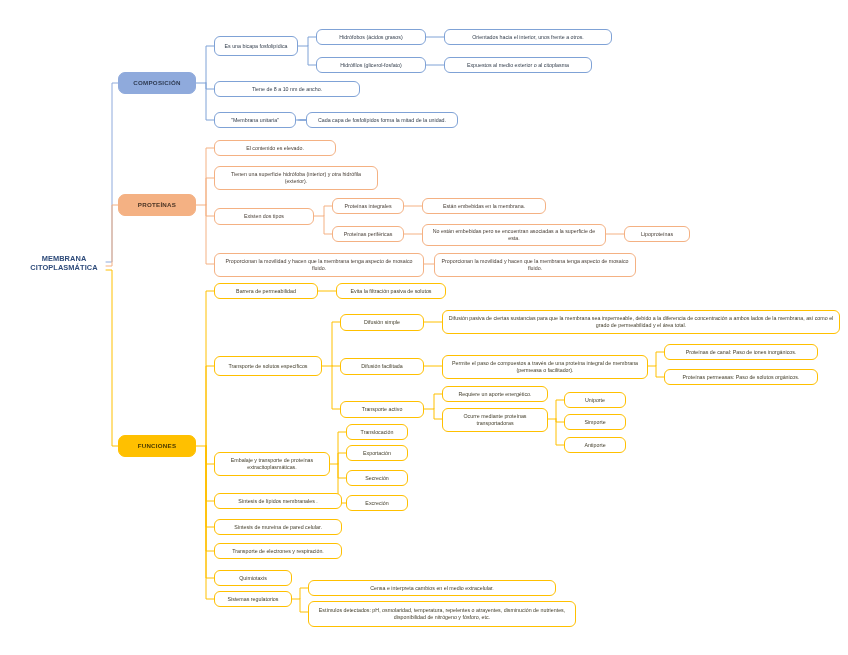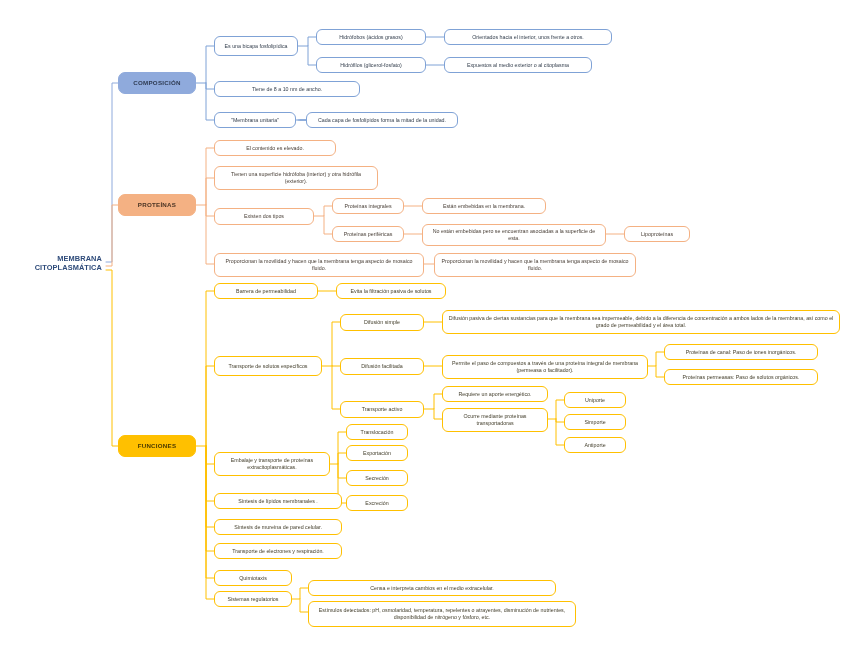--- a/index.html
+++ b/index.html
@@ -116,21 +116,21 @@
         <path d="M338 464 L338 453 L346 453"></path>
         <path d="M338 464 L338 478 L346 478"></path>
         <path d="M338 464 L338 503 L346 503"></path>
 
         <path d="M292 599 L300 599 L300 588 L308 588"></path>
         <path d="M300 599 L300 612 L308 612"></path>
       </g>
     </g>
   </svg>
 
-  <div class="node root" style="left:22px;top:252px;width:84px;height:22px;text-align:right;">
+  <div class="node root" style="left:22px;top:252px;width:84px;height:22px;">
     <span>MEMBRANA CITOPLASMÁTICA</span>
   </div>
 
   <div class="node branch blue" style="left:118px;top:72px;width:78px;height:22px;">
     <span>COMPOSICIÓN</span>
   </div>
 
   <div class="node box blue radius-lg" style="left:214px;top:36px;width:84px;height:20px;">
     <span>Es una bicapa fosfolipídica</span>
   </div>

